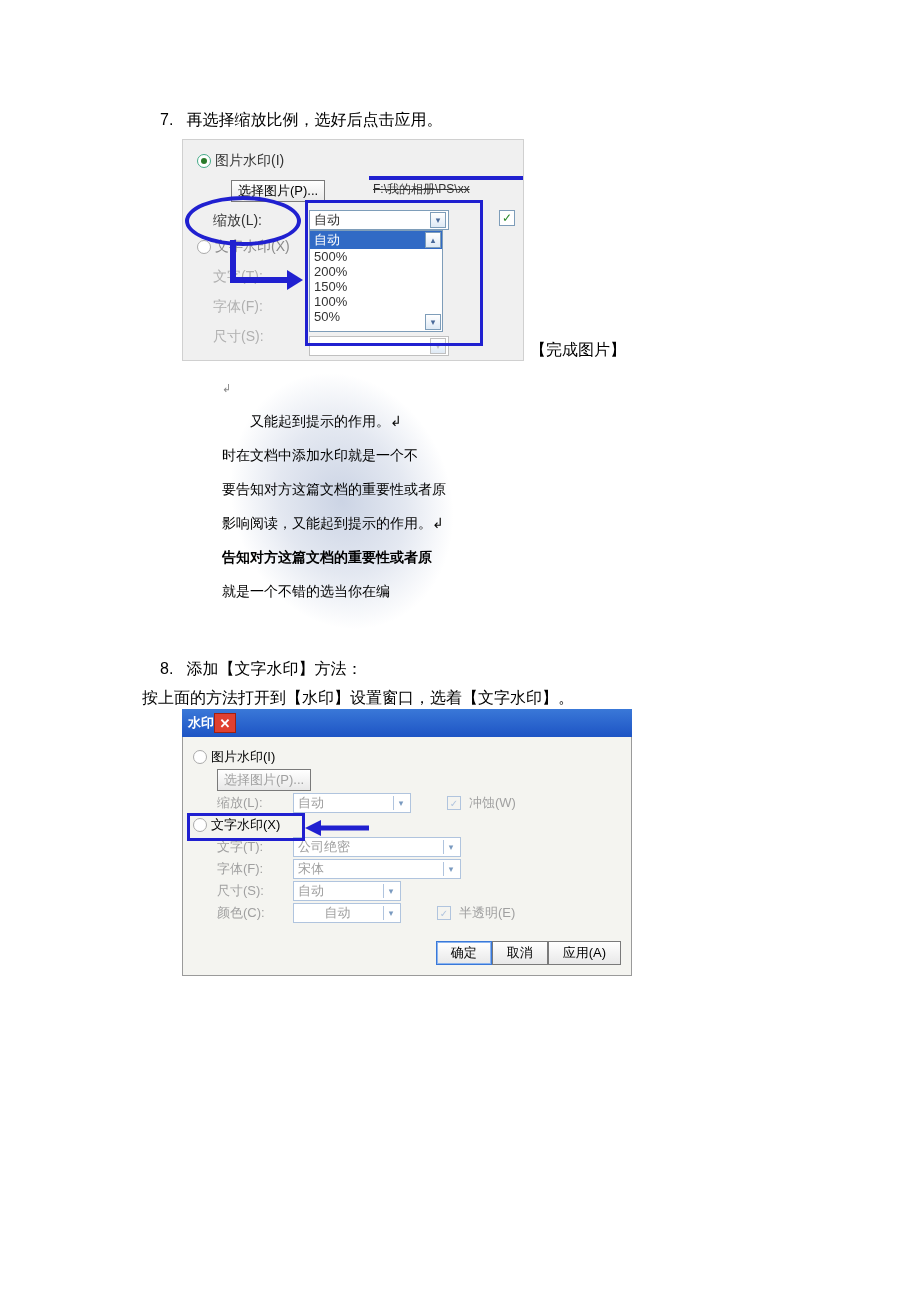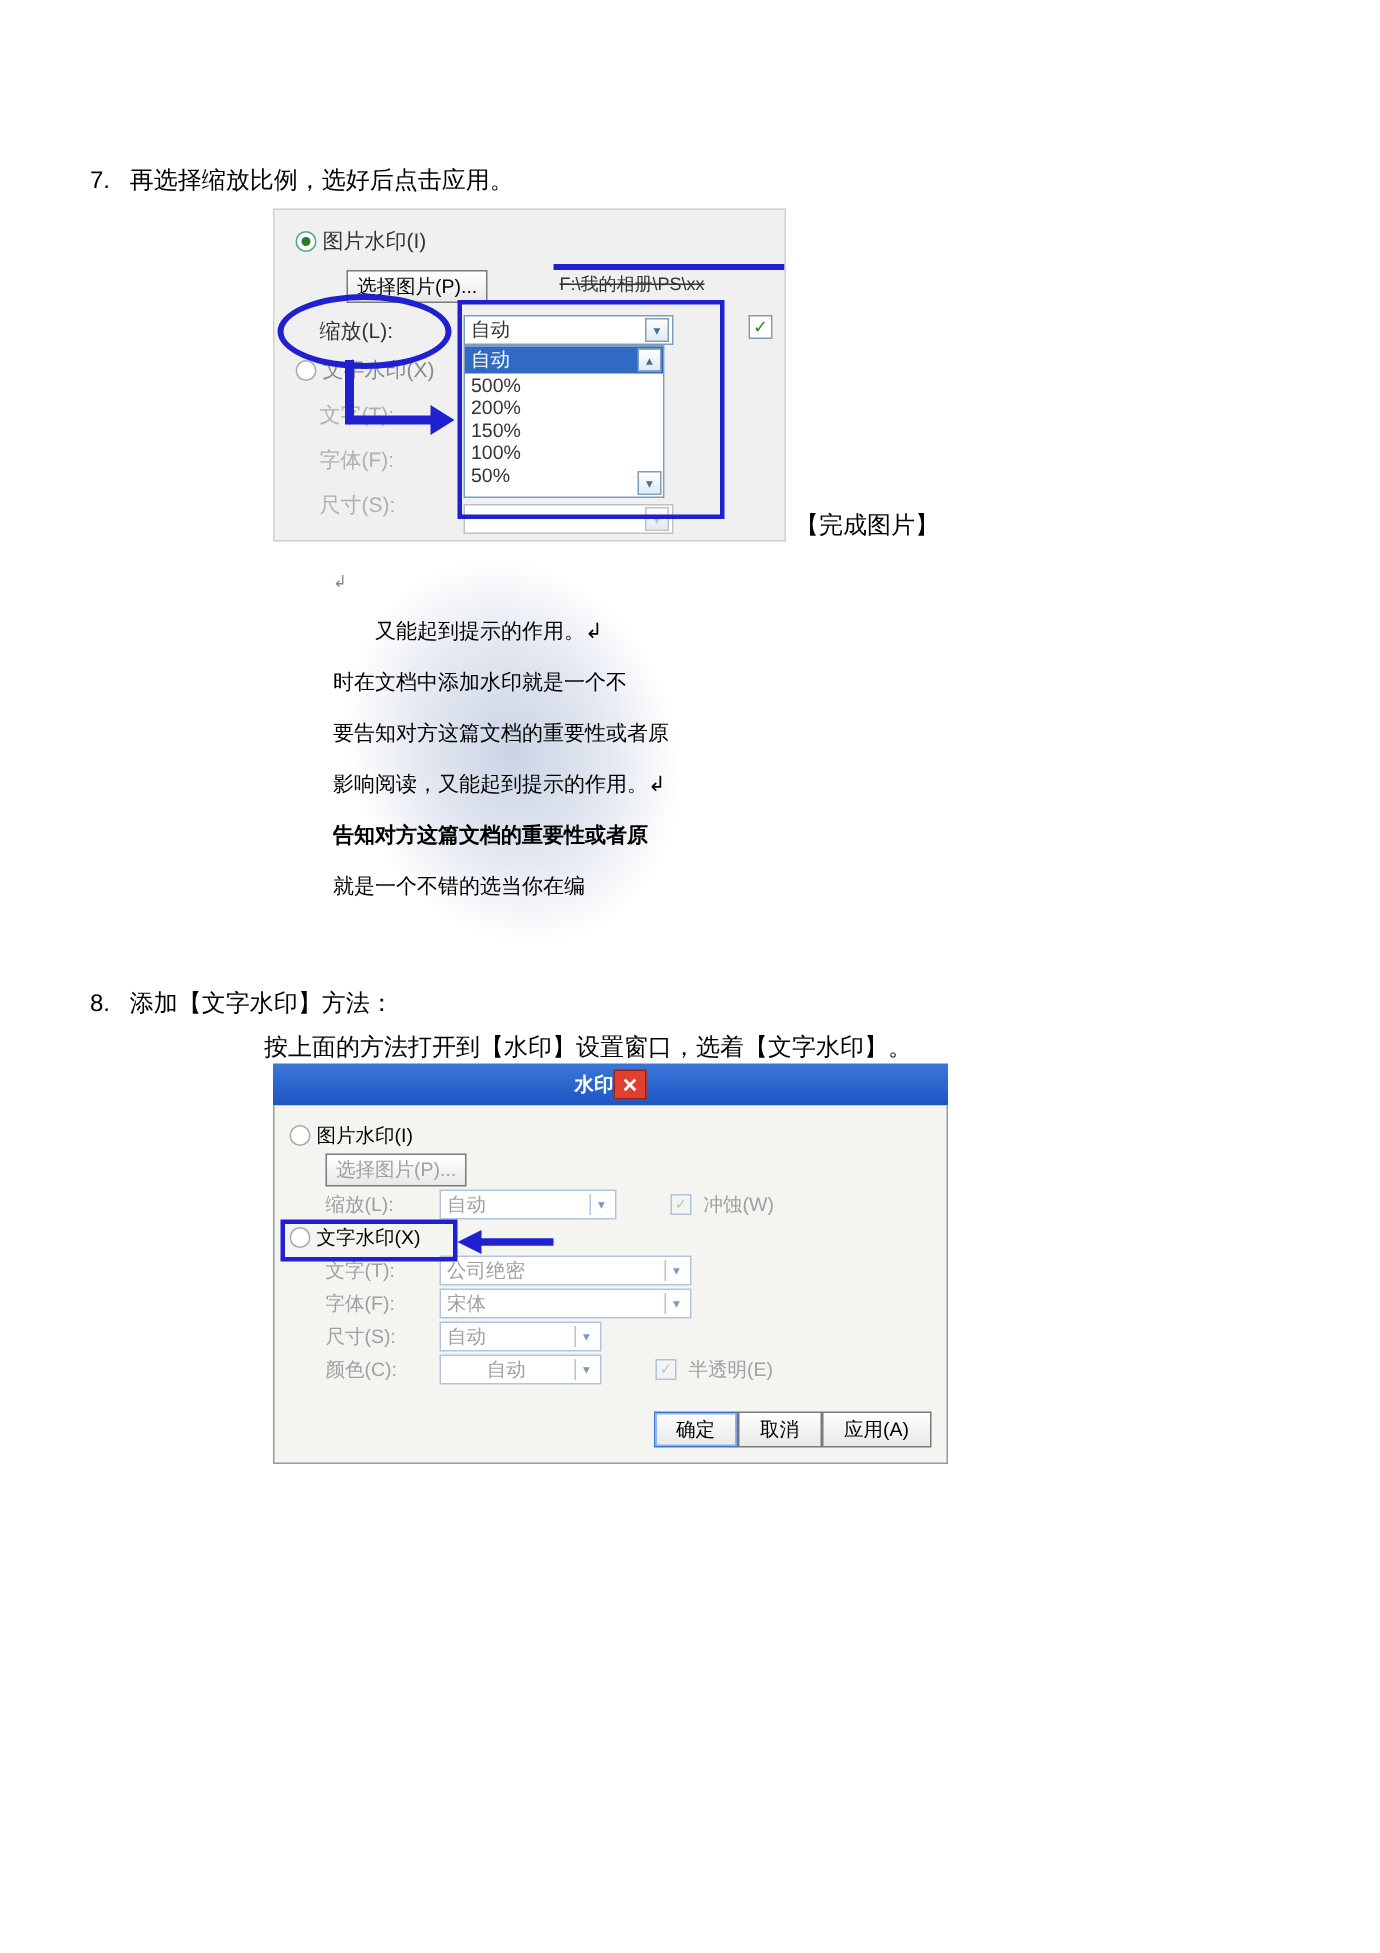--- a/index.html
+++ b/index.html
@@ -8,28 +8,29 @@
     background: #fff;
     font-family: "Microsoft YaHei", SimSun, sans-serif;
     font-size: 16px;
     color: #000;
     width: 920px;
   }
   .page {
     padding: 110px 60px 60px 60px;
   }
   .step {
+    margin-left: 100px;
     margin-bottom: 8px;
   }
   .step-num {
     display: inline-block;
     width: 22px;
   }
   .sub-text {
-    margin-left: 116px;
+    margin-left: 82px;
   }
 
   
   .fig1-wrap {
     margin-left: 122px;
     display: flex;
     align-items: flex-end;
   }
   .fig1 {
     position: relative;
@@ -137,21 +138,21 @@
     font-family: "Microsoft YaHei", SimSun, sans-serif;
     font-size: 13px;
     position: relative;
   }
   .dlg-title {
     background: linear-gradient(#3a78d8, #1d54c4);
     color: #fff;
     padding: 4px 6px;
     font-weight: bold;
     display: flex;
-    justify-content: center;
+    justify-content: flex-start;
     align-items: center;
   }
   .close-btn {
     width: 20px; height: 18px;
     background: #e04030;
     border: 1px solid #a02010;
     color: #fff;
     display: flex; align-items: center; justify-content: center;
     font-weight: bold;
     font-size: 13px;

